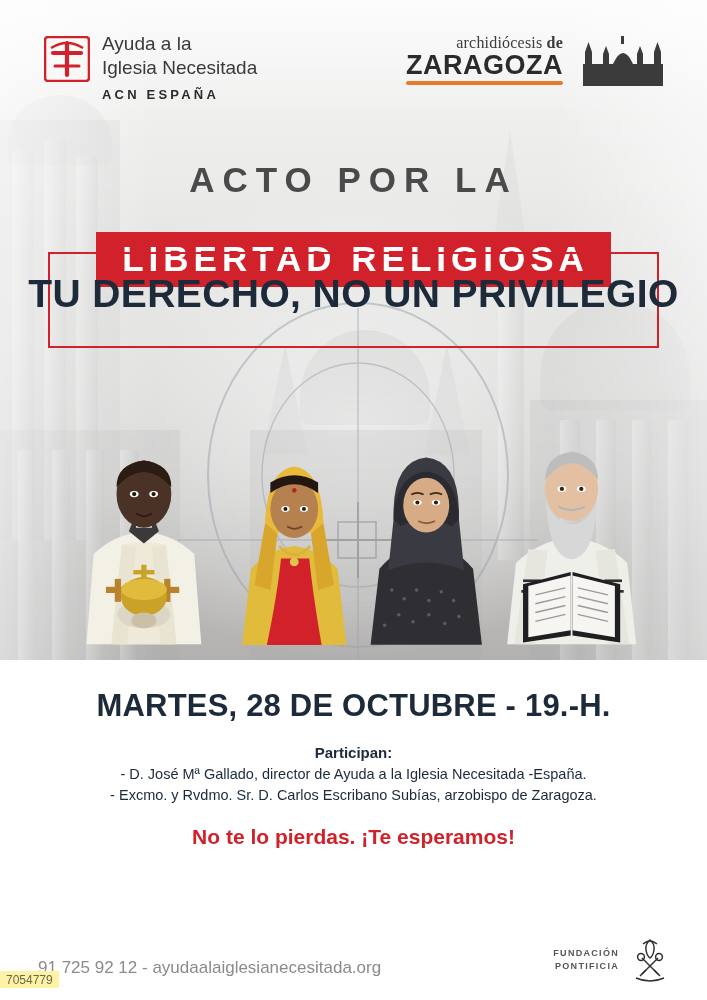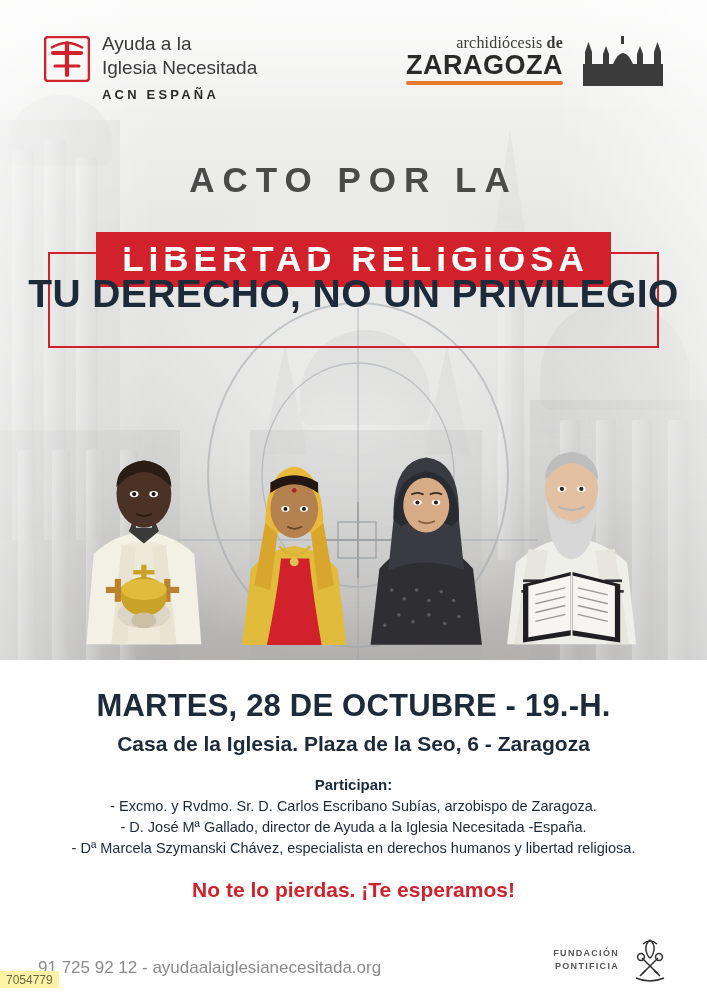--- a/index.html
+++ b/index.html
@@ -429,25 +429,23 @@
             <line x1="130" y1="242" x2="96" y2="234"></line>
           </g>
         </g>
       </svg>
 
     </div>
   </div>
 
   <div class="info">
     <div class="date">MARTES, 28 DE OCTUBRE - 19.-H.</div>
-    <div class="place">Casa de la Iglesia. Plaza de la Seo, 6 - Zaragoza</div>
     <div class="participan">Participan:</div>
+    <div class="speaker">- D. José Mª Gallado, director de Ayuda a la Iglesia Necesitada -España.</div>
     <div class="speaker">- Excmo. y Rvdmo. Sr. D. Carlos Escribano Subías, arzobispo de Zaragoza.</div>
-    <div class="speaker">- D. José Mª Gallado, director de Ayuda a la Iglesia Necesitada -España.</div>
-    <div class="speaker">- Dª Marcela Szymanski Chávez, especialista en derechos humanos y libertad religiosa.</div>
     <div class="tagline">No te lo pierdas. ¡Te esperamos!</div>
 
     <div class="footer">
       <div class="contact">
         <span>91 725 92 12</span>
         <span>-</span>
         <span>ayudaalaiglesianecesitada.org</span>
       </div>
 
       <div class="pontificia">

